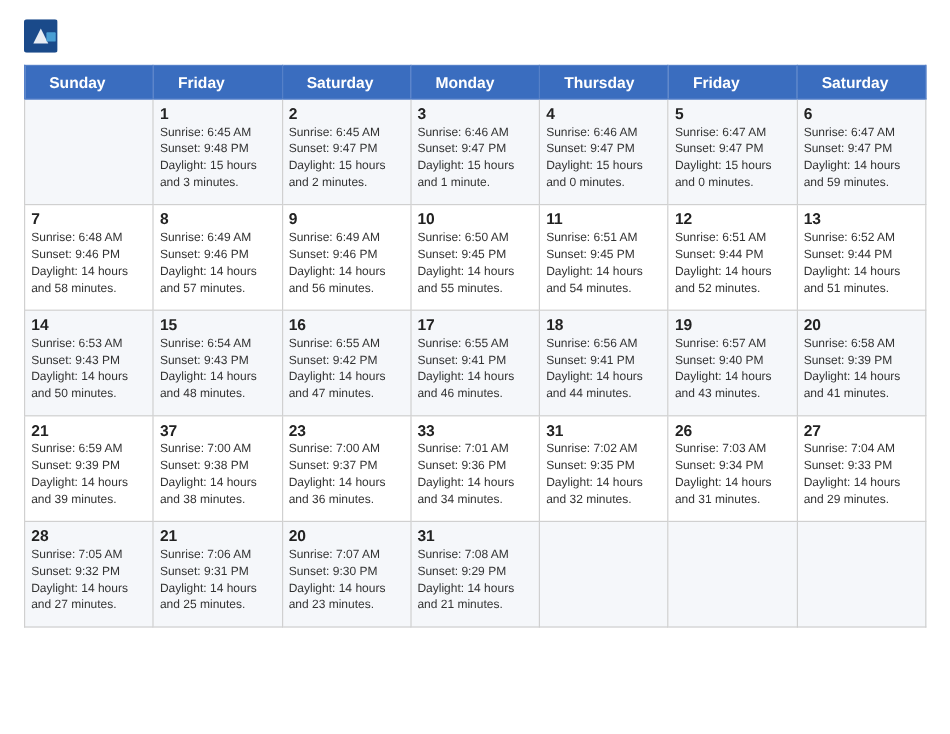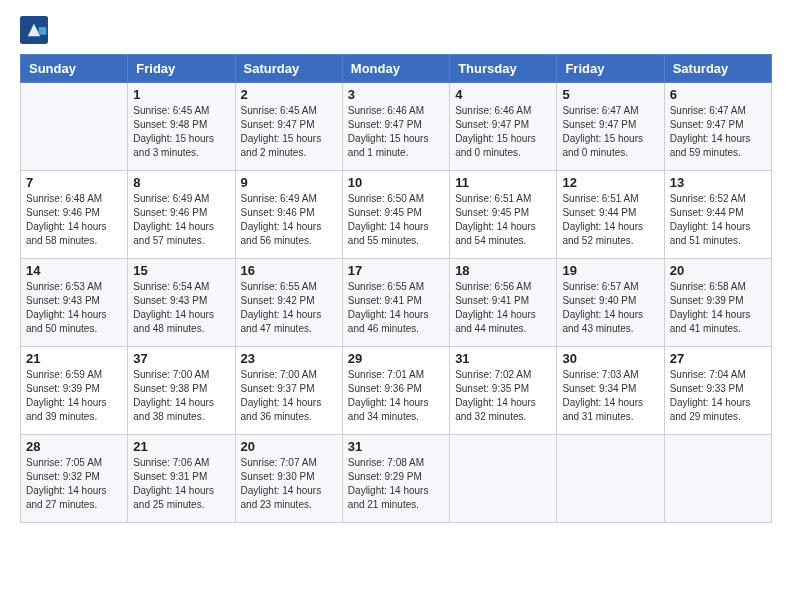--- a/index.html
+++ b/index.html
@@ -40,21 +40,21 @@
     table {
       width: 100%;
       border-collapse: collapse;
       table-layout: fixed;
     }
     thead tr th {
       background-color: #3a6dbf;
       color: #fff;
       font-size: 13px;
       font-weight: bold;
-      padding: 6px 8px;
+      padding: 6px 20px;
       text-align: left;
       border: 1px solid #5580c8;
       margin-left: 23px;
     }
     tbody tr td {
       vertical-align: top;
       padding: 4px 5px;
       border: 1px solid #d0d0d0;
       font-size: 10.5px;
       color: #333;
@@ -137,23 +137,23 @@
         <td><span class="day-num">16</span><span class="day-info">Sunrise: 6:55 AM<br>Sunset: 9:42 PM<br>Daylight: 14 hours and 47 minutes.</span></td>
         <td><span class="day-num">17</span><span class="day-info">Sunrise: 6:55 AM<br>Sunset: 9:41 PM<br>Daylight: 14 hours and 46 minutes.</span></td>
         <td><span class="day-num">18</span><span class="day-info">Sunrise: 6:56 AM<br>Sunset: 9:41 PM<br>Daylight: 14 hours and 44 minutes.</span></td>
         <td><span class="day-num">19</span><span class="day-info">Sunrise: 6:57 AM<br>Sunset: 9:40 PM<br>Daylight: 14 hours and 43 minutes.</span></td>
         <td><span class="day-num">20</span><span class="day-info">Sunrise: 6:58 AM<br>Sunset: 9:39 PM<br>Daylight: 14 hours and 41 minutes.</span></td>
       </tr>
       <tr>
         <td><span class="day-num">21</span><span class="day-info">Sunrise: 6:59 AM<br>Sunset: 9:39 PM<br>Daylight: 14 hours and 39 minutes.</span></td>
         <td><span class="day-num">37</span><span class="day-info">Sunrise: 7:00 AM<br>Sunset: 9:38 PM<br>Daylight: 14 hours and 38 minutes.</span></td>
         <td><span class="day-num">23</span><span class="day-info">Sunrise: 7:00 AM<br>Sunset: 9:37 PM<br>Daylight: 14 hours and 36 minutes.</span></td>
-        <td><span class="day-num">29</span><span class="day-info">Sunrise: 7:01 AM<br>Sunset: 9:36 PM<br>Daylight: 14 hours and 34 minutes.</span></td>
+        <td><span class="day-num">33</span><span class="day-info">Sunrise: 7:01 AM<br>Sunset: 9:36 PM<br>Daylight: 14 hours and 34 minutes.</span></td>
         <td><span class="day-num">31</span><span class="day-info">Sunrise: 7:02 AM<br>Sunset: 9:35 PM<br>Daylight: 14 hours and 32 minutes.</span></td>
-        <td><span class="day-num">30</span><span class="day-info">Sunrise: 7:03 AM<br>Sunset: 9:34 PM<br>Daylight: 14 hours and 31 minutes.</span></td>
+        <td><span class="day-num">26</span><span class="day-info">Sunrise: 7:03 AM<br>Sunset: 9:34 PM<br>Daylight: 14 hours and 31 minutes.</span></td>
         <td><span class="day-num">27</span><span class="day-info">Sunrise: 7:04 AM<br>Sunset: 9:33 PM<br>Daylight: 14 hours and 29 minutes.</span></td>
       </tr>
       <tr>
         <td><span class="day-num">28</span><span class="day-info">Sunrise: 7:05 AM<br>Sunset: 9:32 PM<br>Daylight: 14 hours and 27 minutes.</span></td>
         <td><span class="day-num">21</span><span class="day-info">Sunrise: 7:06 AM<br>Sunset: 9:31 PM<br>Daylight: 14 hours and 25 minutes.</span></td>
         <td><span class="day-num">20</span><span class="day-info">Sunrise: 7:07 AM<br>Sunset: 9:30 PM<br>Daylight: 14 hours and 23 minutes.</span></td>
         <td><span class="day-num">31</span><span class="day-info">Sunrise: 7:08 AM<br>Sunset: 9:29 PM<br>Daylight: 14 hours and 21 minutes.</span></td>
         <td></td>
         <td></td>
         <td></td>

